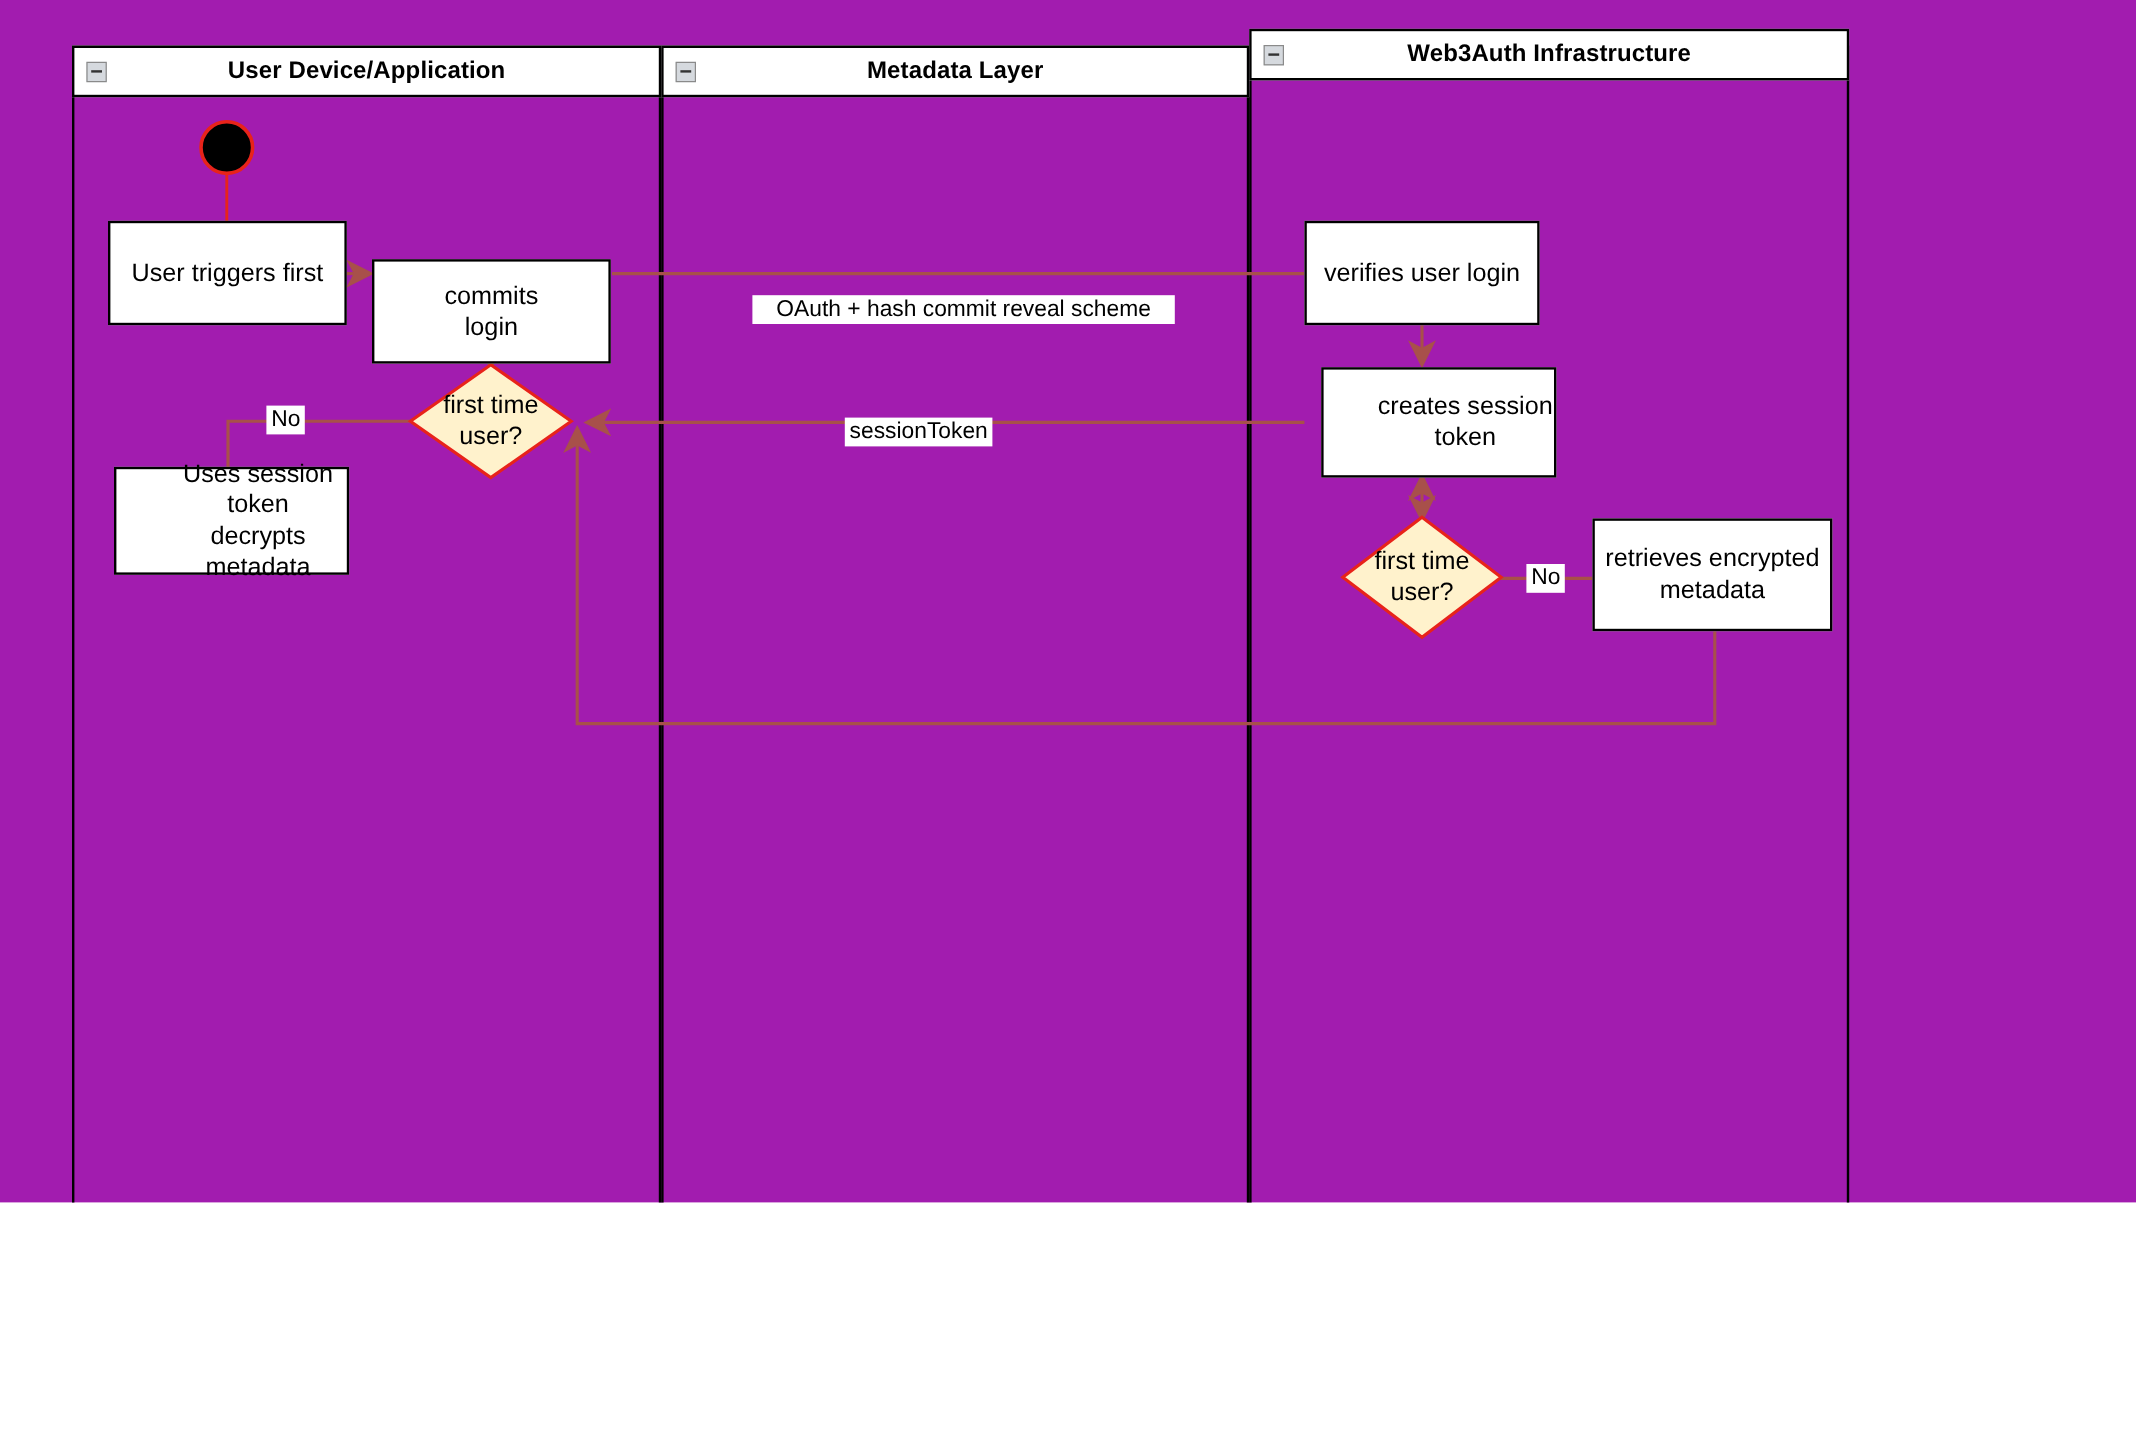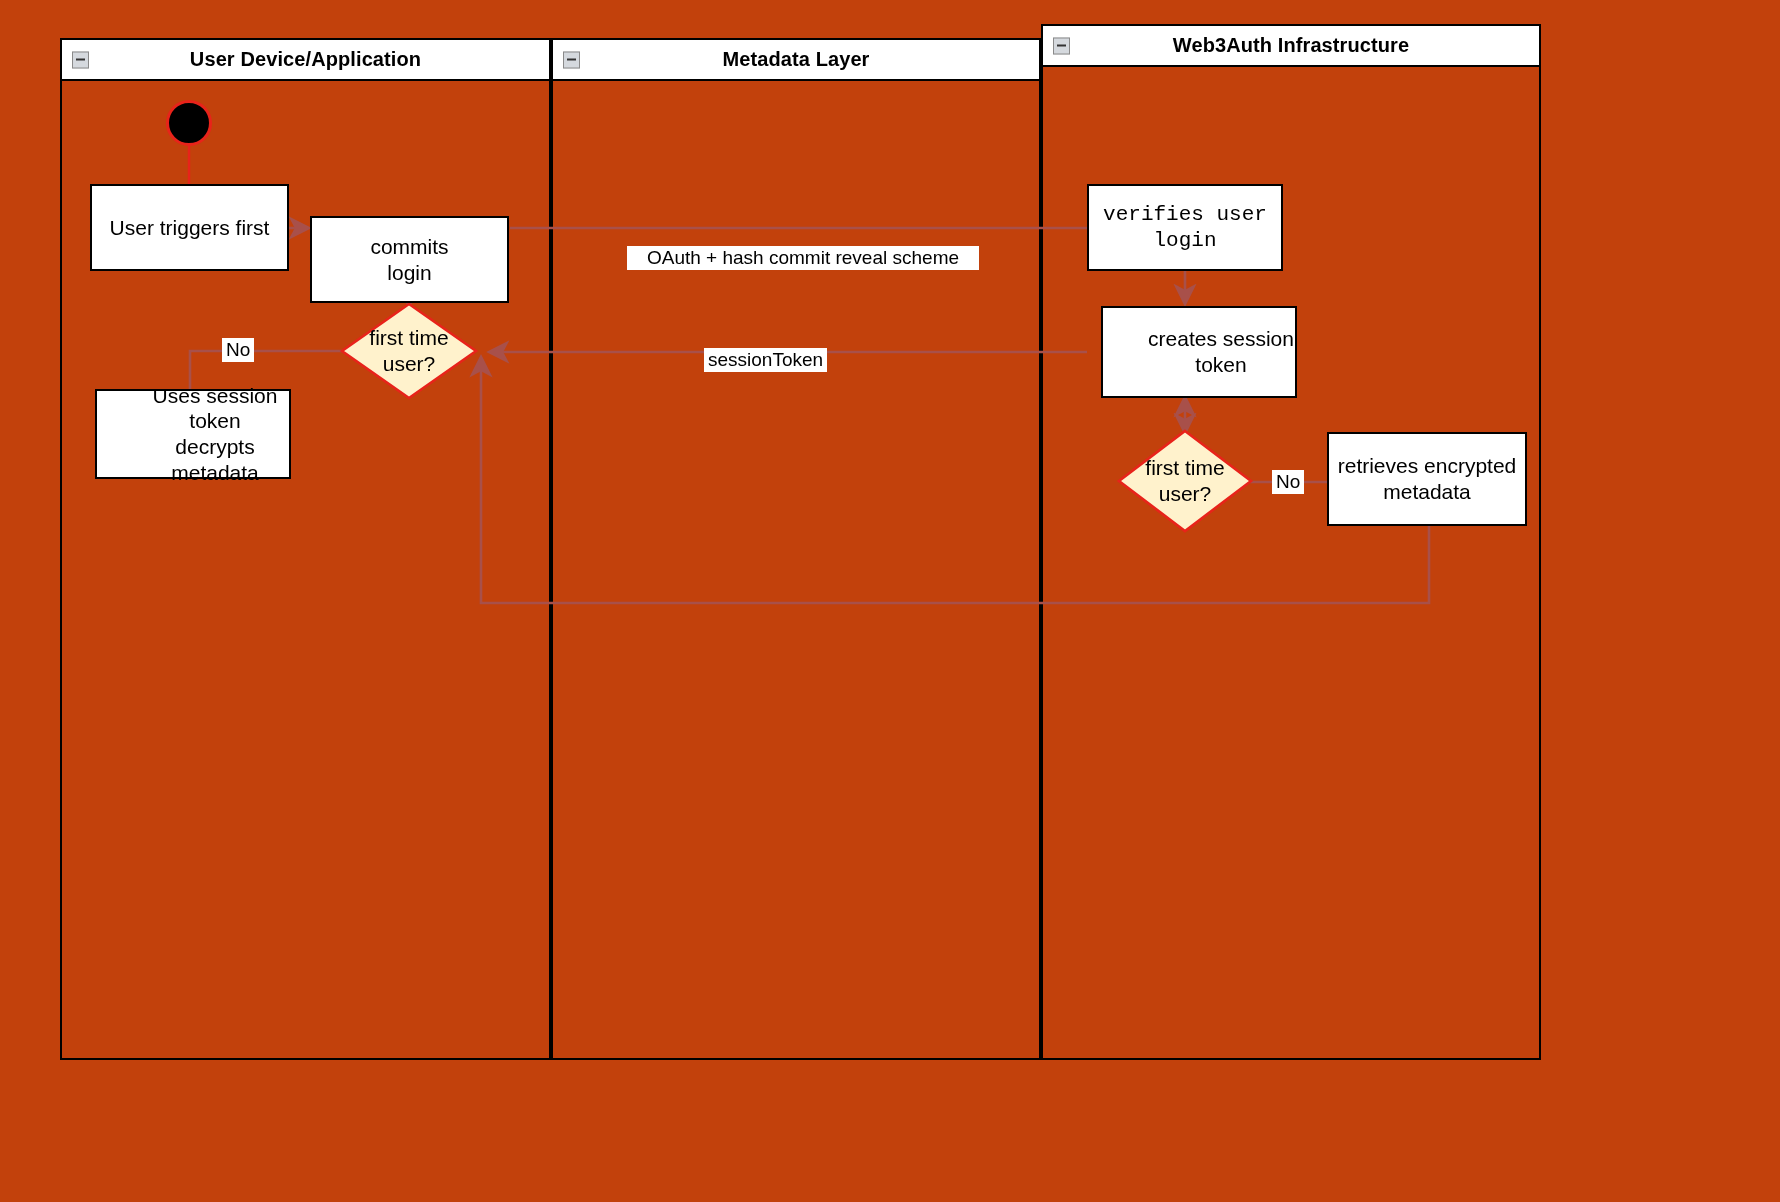--- a/index.html
+++ b/index.html
@@ -1,21 +1,21 @@
 <!DOCTYPE html>
 <html><head>
 <meta charset="utf-8">
 <style>
   html,body{margin:0;padding:0;background:#ffffff;}
   body{
     width:1780px;height:1202px;
     font-family:"Liberation Sans", sans-serif;
     -webkit-font-smoothing:antialiased;
   }
-  #canvas{position:relative;width:1780px;height:1202px;overflow:hidden;background:#c2410c;}
+  #canvas{position:relative;width:1780px;height:1002px;overflow:hidden;background:#a21caf;}
 
   
   .lane{
     position:absolute;
     border:2px solid #000000;
     box-sizing:border-box;
     background:transparent;
   }
   .lane-header{
     position:absolute;
@@ -179,21 +179,21 @@
   </div>
 
   <div class="node" style="left:95px;top:389px;width:196px;height:90px;padding-left:44px;">
     <div>
       <span>Uses session</span>
       <span>token</span>
       <span>decrypts metadata</span>
     </div>
   </div>
 
-  <div class="node" style="left:1087px;top:184px;width:196px;height:87px;font-family:Liberation Mono, monospace;">
+  <div class="node" style="left:1087px;top:184px;width:196px;height:87px;">
     <span>verifies user login</span>
   </div>
 
   <div class="node" style="left:1101px;top:306px;width:196px;height:92px;padding-left:44px;">
     <div>
       <span>creates session</span>
       <span>token</span>
     </div>
   </div>
 

